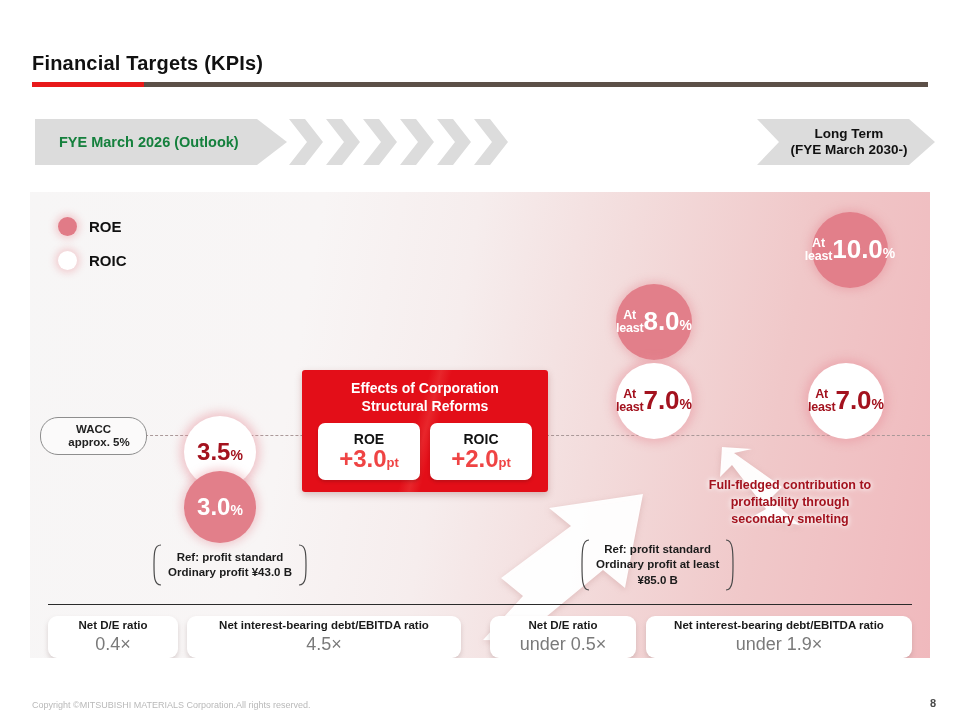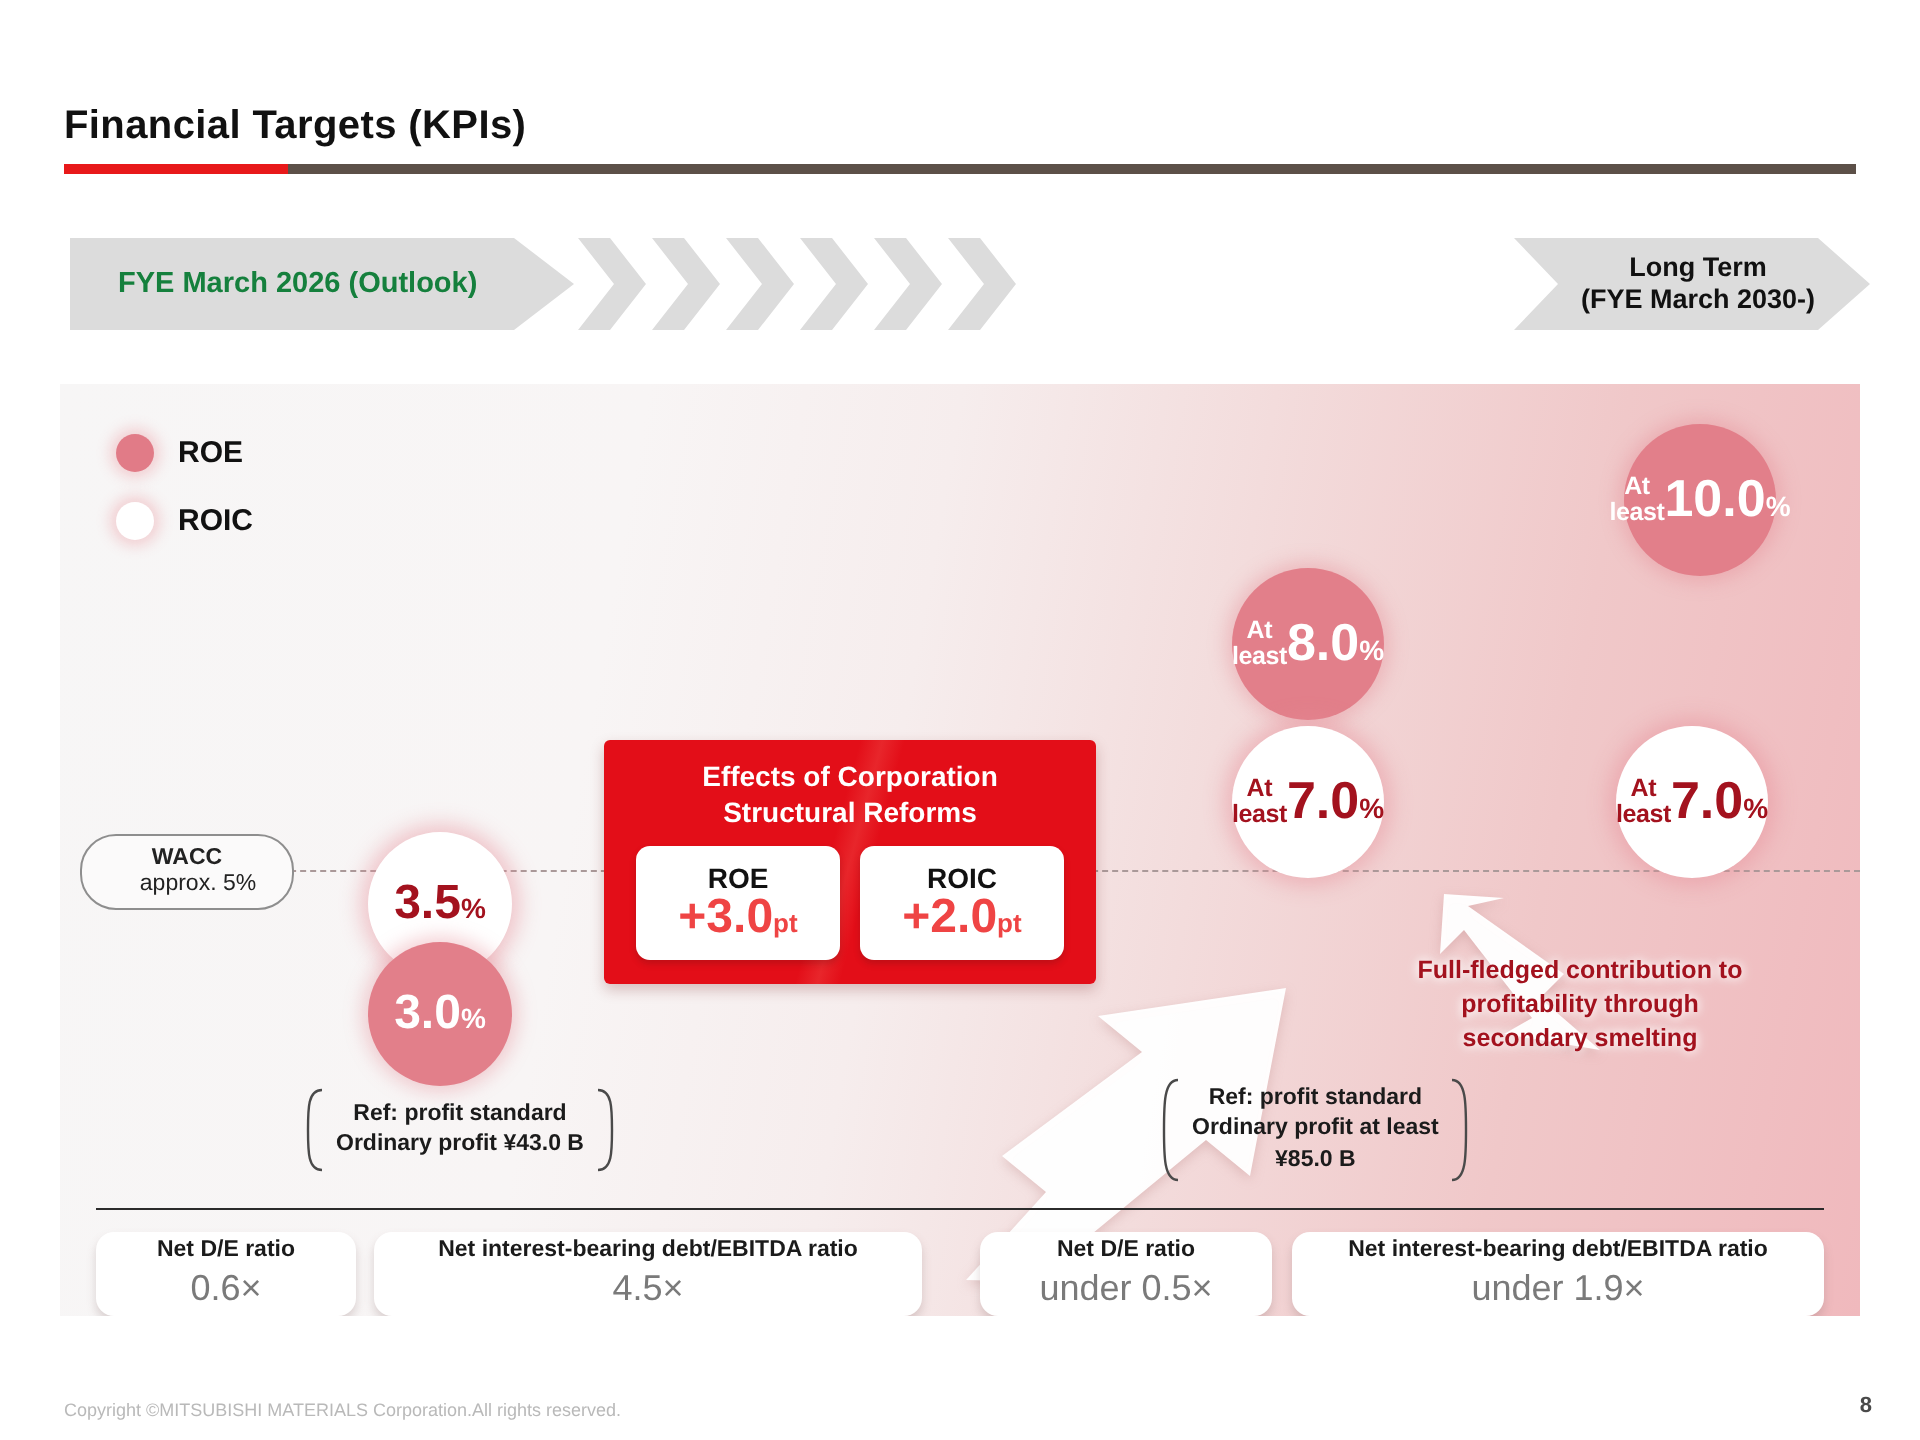--- a/index.html
+++ b/index.html
@@ -62,21 +62,21 @@
     position:absolute;left:95px;top:243px;right:0;height:0;
     border-top:1px dashed #a99;
   }
   .wacc-pill{
     position:absolute;left:10px;top:225px;width:105px;height:36px;
     border:1px solid #8e8e8e;border-radius:18px;background:#fbfafa;
     display:flex;flex-direction:column;align-items:center;justify-content:center;
     line-height:1.15;
   }
   .wacc-pill .l1{font-size:11.5px;font-weight:bold;color:#222;}
-  .wacc-pill .l2{font-size:11.5px;font-weight:normal;color:#222;margin-left:11px;}
+  .wacc-pill .l2{font-size:11.5px;font-weight:bold;color:#222;margin-left:11px;}
 
   
   .legend{position:absolute;left:28px;top:20px;}
   .lg-row{display:flex;align-items:center;height:28px;margin-bottom:6px;}
   .lg-dot{width:19px;height:19px;border-radius:50%;margin-right:12px;
     box-shadow:0 0 7px 3px rgba(233,120,130,.30);}
   .lg-dot.roe{background:#e17b87;}
   .lg-dot.roic{background:#ffffff;}
   .lg-txt{font-size:15px;font-weight:bold;color:#111;}
 
@@ -300,21 +300,21 @@
         <svg viewBox="0 0 14 52" preserveAspectRatio="none">
             <path d="M1 1 C8 1 8 13 8 26 C8 39 8 51 1 51" fill="none" stroke="#4a4a4a" stroke-width="1.2"></path>
           </svg>
       </span>
     </div>
 
     <div class="sep"></div>
 
     <div class="kbox" style="left:18px;top:424px;width:130px;height:42px;">
       <span class="k">Net D/E ratio</span>
-      <span class="v">0.6×</span>
+      <span class="v">0.4×</span>
     </div>
     <div class="kbox" style="left:157px;top:424px;width:274px;height:42px;">
       <span class="k">Net interest-bearing debt/EBITDA ratio</span>
       <span class="v">4.5×</span>
     </div>
     <div class="kbox" style="left:460px;top:424px;width:146px;height:42px;">
       <span class="k">Net D/E ratio</span>
       <span class="v">under 0.5×</span>
     </div>
     <div class="kbox" style="left:616px;top:424px;width:266px;height:42px;">

